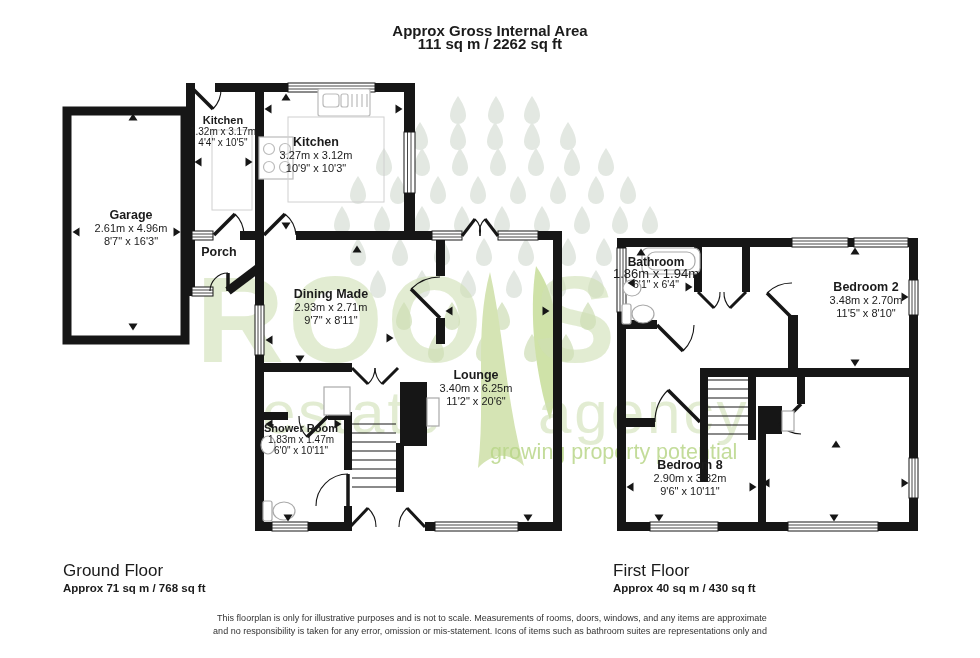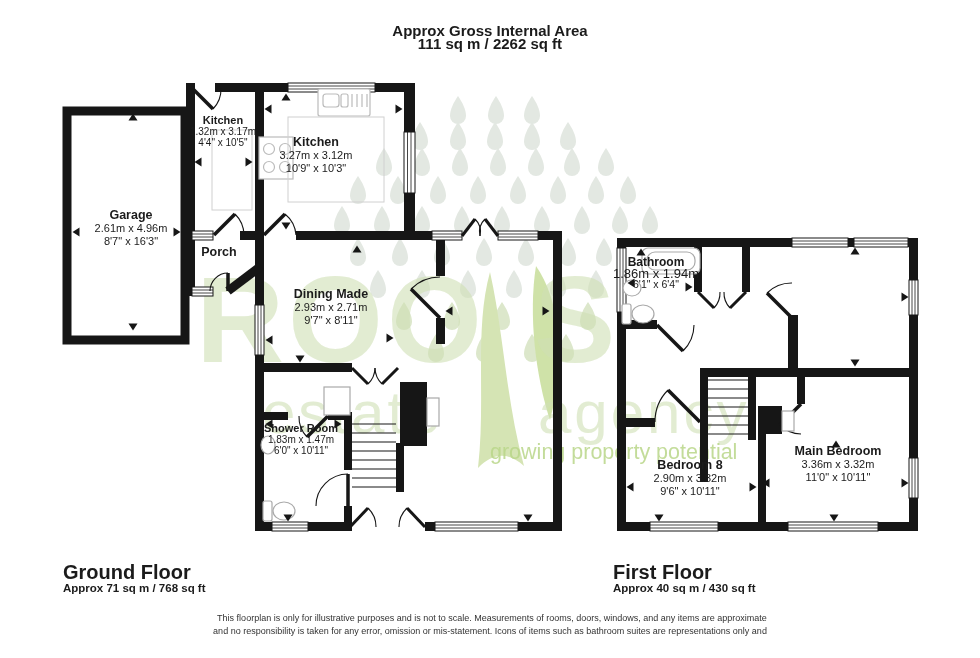--- a/index.html
+++ b/index.html
@@ -6,21 +6,21 @@
   .canvas{position:relative;width:980px;height:658px;background:#fff;overflow:hidden;
           font-family:"Liberation Sans",sans-serif;color:#1b1b1b;}
   .canvas svg{position:absolute;left:0;top:0;}
   .room-label{position:absolute;transform:translateX(-50%);text-align:center;white-space:nowrap;z-index:5;}
   .room-name{font-weight:bold;font-size:12.5px;line-height:14px;}
   .room-dim{font-size:11px;line-height:12.5px;}
   .small .room-name{font-size:11px;line-height:12px;}
   .small .room-dim{font-size:10px;line-height:11px;}
   .header{position:absolute;left:490px;top:24px;transform:translateX(-50%);text-align:center;
           font-weight:bold;font-size:15px;line-height:13px;z-index:5;}
-  .floor-label{position:absolute;font-size:20px;font-weight:bold;z-index:5;}
+  .floor-label{position:absolute;font-size:17px;font-weight:normal;z-index:5;}
   .floor-area{position:absolute;font-weight:bold;font-size:11.5px;z-index:5;}
   .disclaimer{position:absolute;left:490px;top:612px;transform:translateX(-50%);text-align:right;
           font-size:9px;line-height:12.5px;color:#333;white-space:nowrap;z-index:5;}
   .wm-brand{font-weight:bold;}
 </style>
 </head>
 <body>
 
 <div class="canvas">
 
@@ -383,41 +383,46 @@
     <div class="room-dim">10'9" x 10'3"</div>
   </div>
   <div class="room-label" style="left:219px;top:245px">
     <div class="room-name">Porch</div>
   </div>
   <div class="room-label" style="left:331px;top:287px">
     <div class="room-name">Dining Made</div>
     <div class="room-dim">2.93m x 2.71m</div>
     <div class="room-dim">9'7" x 8'11"</div>
   </div>
+  <div class="room-label" style="left:476px;top:368px">
+    <div class="room-name">Lounge</div>
+    <div class="room-dim">3.40m x 6.25m</div>
+    <div class="room-dim">11'2" x 20'6"</div>
+  </div>
   <div class="room-label small" style="left:301px;top:422px">
     <div class="room-name">Shower Room</div>
     <div class="room-dim">1.83m x 1.47m</div>
     <div class="room-dim">6'0" x 10'11"</div>
   </div>
 
   <div class="room-label small" style="left:656px;top:256px">
     <div class="room-name" style="font-size:12px">Bathroom</div>
     <div class="room-dim" style="font-size:13px">1.86m x 1.94m</div>
     <div class="room-dim" style="font-size:10.5px">6'1" x 6'4"</div>
   </div>
+  <div class="room-label" style="left:866px;top:280px">
+    <div class="room-name">Bedroom 2</div>
+    <div class="room-dim">3.48m x 2.70m</div>
+    <div class="room-dim">11'5" x 8'10"</div>
+  </div>
   <div class="room-label" style="left:690px;top:458px">
     <div class="room-name">Bedroom 8</div>
     <div class="room-dim">2.90m x 3.32m</div>
     <div class="room-dim">9'6" x 10'11"</div>
   </div>
-  <div class="room-label" style="left:838px;top:444px">
-    <div class="room-name">Main Bedroom</div>
-    <div class="room-dim">3.36m x 3.32m</div>
-    <div class="room-dim">11'0" x 10'11"</div>
-  </div>
 
   <div class="floor-label" style="left:63px;top:561px">Ground Floor</div>
   <div class="floor-area" style="left:63px;top:582px">Approx 71 sq m / 768 sq ft</div>
   <div class="floor-label" style="left:613px;top:561px">First Floor</div>
   <div class="floor-area" style="left:613px;top:582px">Approx 40 sq m / 430 sq ft</div>
 
   <div class="disclaimer">
     <div>This floorplan is only for illustrative purposes and is not to scale. Measurements of rooms, doors, windows, and any items are approximate</div>
     <div>and no responsibility is taken for any error, omission or mis-statement. Icons of items such as bathroom suites are representations only and</div>
   </div>

